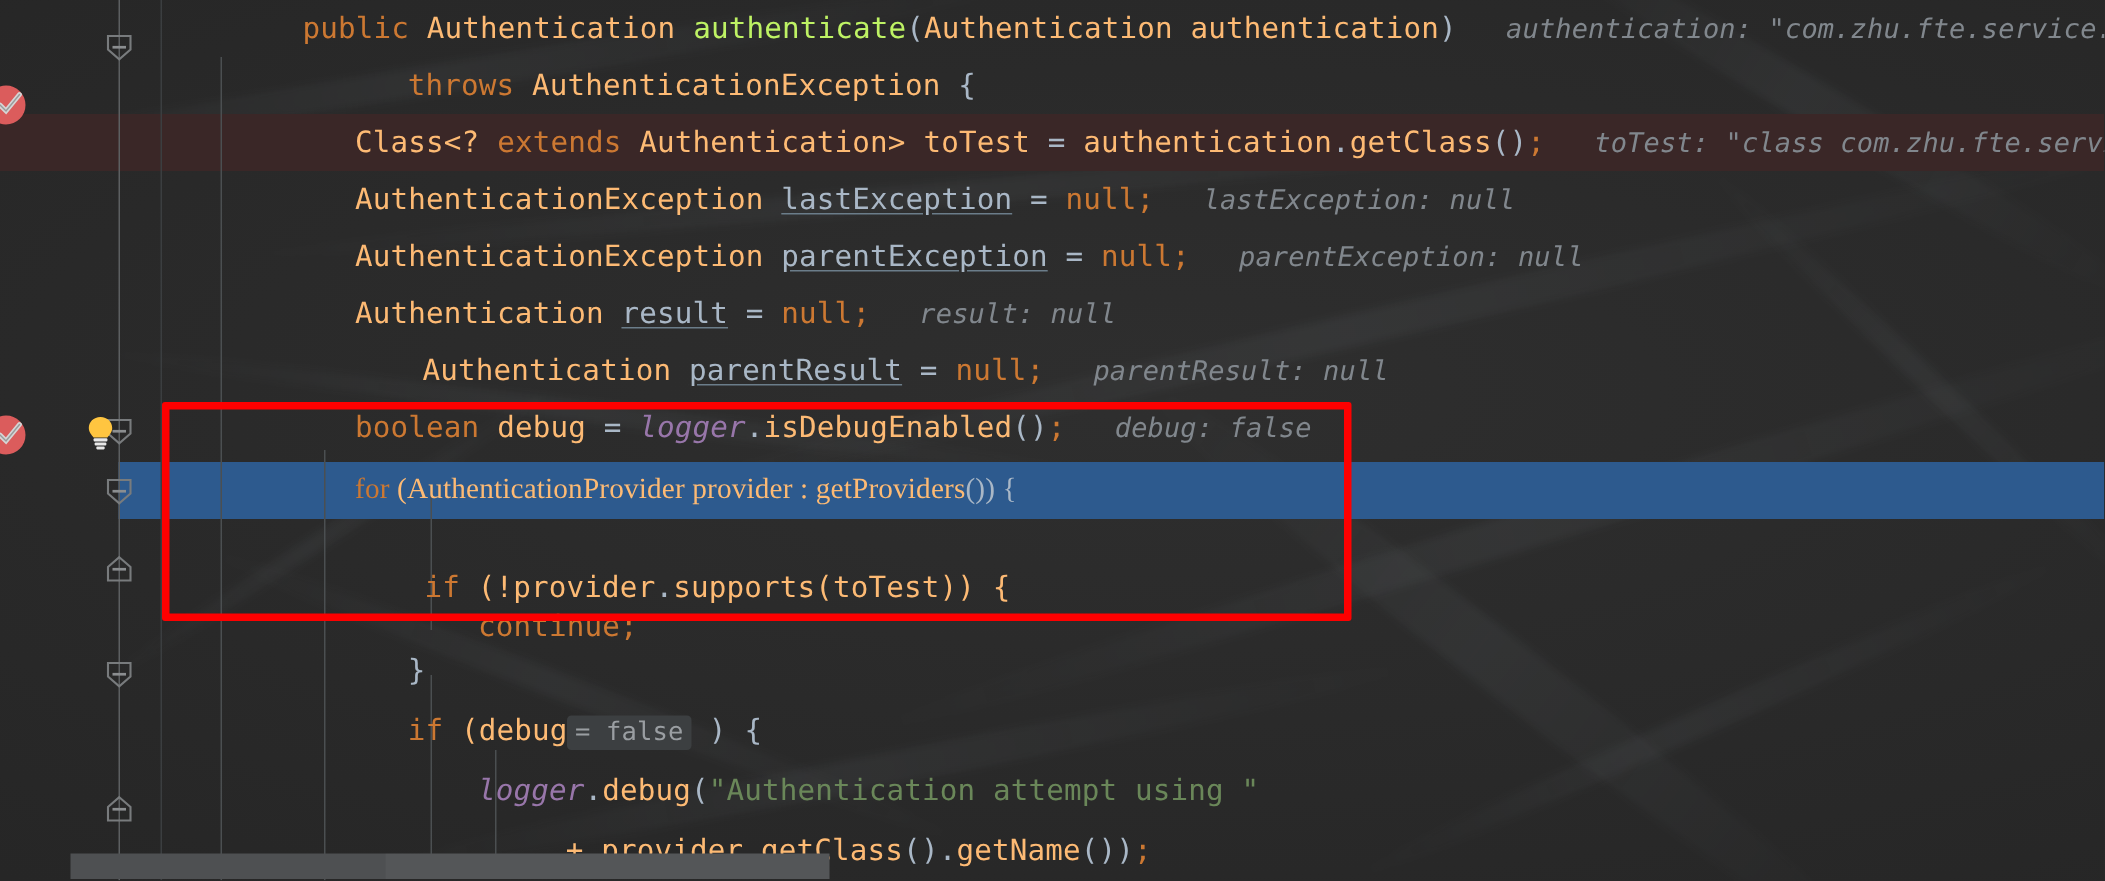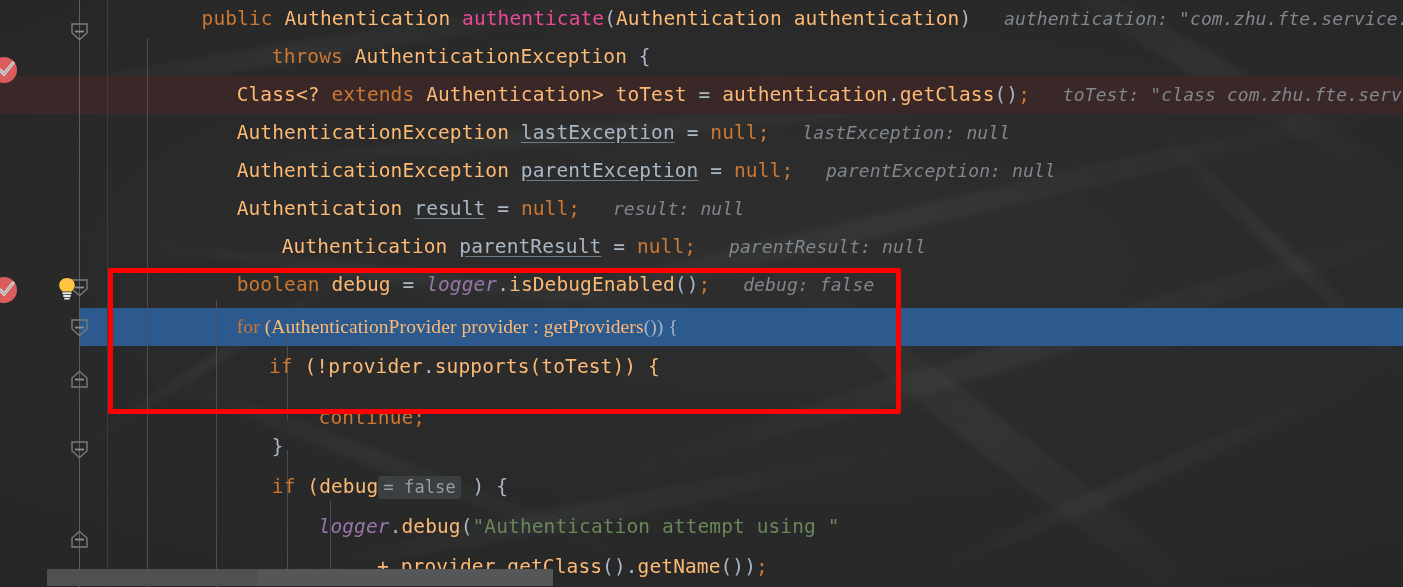--- a/index.html
+++ b/index.html
@@ -132,21 +132,21 @@
     position: absolute;
     left: 0; width: 1403px; height: 38px;
     z-index: 1;
   }
   .stripe.exec   { background: #3a2727; }
   .stripe.cur-g  { left: 79px; width: 1324px; background: #2d5a8e; }
 
   
   .kw   { color: #cc7832; }
   .id   { color: #fdba74; }
-  .fn   { color: #ec4899; }
+  .fn   { color: #bef264; }
   .fld  { color: #9876aa; font-style: italic; }
   .str  { color: #6a8759; }
   .punct{ color: #a9b7c6; }
   .und  { text-decoration: underline; text-decoration-color: #6b7d8a; text-underline-offset: 3px; }
   .hint {
     color: #81878d;
     font-style: italic;
     font-size: 18px;
   }
   .inl {
@@ -298,21 +298,21 @@
   <div class="code" id="code">
       <div class="line" style="top: 0px;"><span class="txt" style="left: 201.6px;"><span class="kw">public</span><span class="punct"> </span><span class="id">Authentication</span><span class="punct"> </span><span class="fn">authenticate</span><span class="punct">(</span><span class="id">Authentication</span><span class="id"> authentication</span><span class="punct">)</span><span class="hint">   authentication: "com.zhu.fte.service.secur</span></span></div>
       <div class="line" style="top: 38px;"><span class="txt" style="left: 271.8px;"><span class="kw">throws</span><span class="id"> AuthenticationException</span><span class="punct"> {</span></span></div>
       <div class="line" style="top: 76px;"><span class="txt" style="left: 236.7px;"><span class="id">Class&lt;?</span><span class="punct"> </span><span class="kw">extends</span><span class="id"> Authentication&gt; toTest </span><span class="punct">=</span><span class="id"> authentication</span><span class="punct">.</span><span class="id">getClass</span><span class="punct">()</span><span class="kw">;</span><span class="hint">   toTest: "class com.zhu.fte.service.s</span></span></div>
       <div class="line" style="top: 114px;"><span class="txt" style="left: 236.7px;"><span class="id">AuthenticationException</span><span class="punct"> </span><span class="und">lastException</span><span class="punct"> </span><span class="punct">=</span><span class="punct"> </span><span class="kw">null</span><span class="kw">;</span><span class="hint">   lastException: null</span></span></div>
       <div class="line" style="top: 152px;"><span class="txt" style="left: 236.7px;"><span class="id">AuthenticationException</span><span class="punct"> </span><span class="und">parentException</span><span class="punct"> </span><span class="punct">=</span><span class="punct"> </span><span class="kw">null</span><span class="kw">;</span><span class="hint">   parentException: null</span></span></div>
       <div class="line" style="top: 190px;"><span class="txt" style="left: 236.7px;"><span class="id">Authentication</span><span class="punct"> </span><span class="und">result</span><span class="punct"> </span><span class="punct">=</span><span class="punct"> </span><span class="kw">null</span><span class="kw">;</span><span class="hint">   result: null</span></span></div>
       <div class="line" style="top: 228px;"><span class="txt" style="left: 236.7px; margin-left: 45px;"><span class="id">Authentication</span><span class="punct"> </span><span class="und">parentResult</span><span class="punct"> </span><span class="punct">=</span><span class="punct"> </span><span class="kw">null</span><span class="kw">;</span><span class="hint">   parentResult: null</span></span></div>
       <div class="line" style="top: 266px;"><span class="txt" style="left: 236.7px;"><span class="kw">boolean</span><span class="id"> debug </span><span class="punct">=</span><span class="punct"> </span><span class="fld">logger</span><span class="punct">.</span><span class="id">isDebugEnabled</span><span class="punct">()</span><span class="kw">;</span><span class="hint">   debug: false</span></span></div>
       <div class="line" style="top: 308px; font-family: Liberation Serif, serif;"><span class="txt" style="left: 236.7px;"><span class="kw">for</span><span class="id"> (AuthenticationProvider provider : </span><span class="id">getProviders</span><span class="punct">()</span><span class="punct">) {</span></span></div>
-      <div class="line" style="top: 348px;"><span class="txt" style="left: 269px;"><span class="kw">if</span><span class="id"> (!provider</span><span class="punct">.</span><span class="id">supports</span><span class="id">(toTest)) {</span></span></div>
+      <div class="line" style="top: 348px;"><span class="txt" style="left: 283px; margin-top: 25px;"><span class="kw">if</span><span class="id"> (!provider</span><span class="punct">.</span><span class="id">supports</span><span class="id">(toTest)) {</span></span></div>
       <div class="line" style="top: 399px; padding-left: 31px;"><span class="txt" style="left: 318.6px;"><span class="kw">continue</span><span class="kw">;</span></span></div>
       <div class="line" style="top: 428px;"><span class="txt" style="left: 271.8px;"><span class="punct">}</span></span></div>
       <div class="line" style="top: 468px;"><span class="txt" style="left: 271.8px;"><span class="kw">if</span><span class="id"> (debug</span><span class="inl">= false</span><span class="punct"> ) {</span></span></div>
       <div class="line" style="top: 508px;"><span class="txt" style="left: 318.6px;"><span class="fld">logger</span><span class="punct">.</span><span class="id">debug</span><span class="punct">(</span><span class="str">"Authentication attempt using "</span></span></div>
       <div class="line" style="top: 548px;"><span class="txt" style="left: 377.1px;"><span class="id">+ provider</span><span class="punct">.</span><span class="id">getClass</span><span class="punct">()</span><span class="punct">.</span><span class="id">getName</span><span class="punct">())</span><span class="kw">;</span></span></div>
     </div>
 
   <div class="annot" id="annot" style="left: 108px; top: 268px; width: 793px; height: 146px; border-color: rgb(254, 0, 0);"></div>
 
   <div class="hscroll-track">

